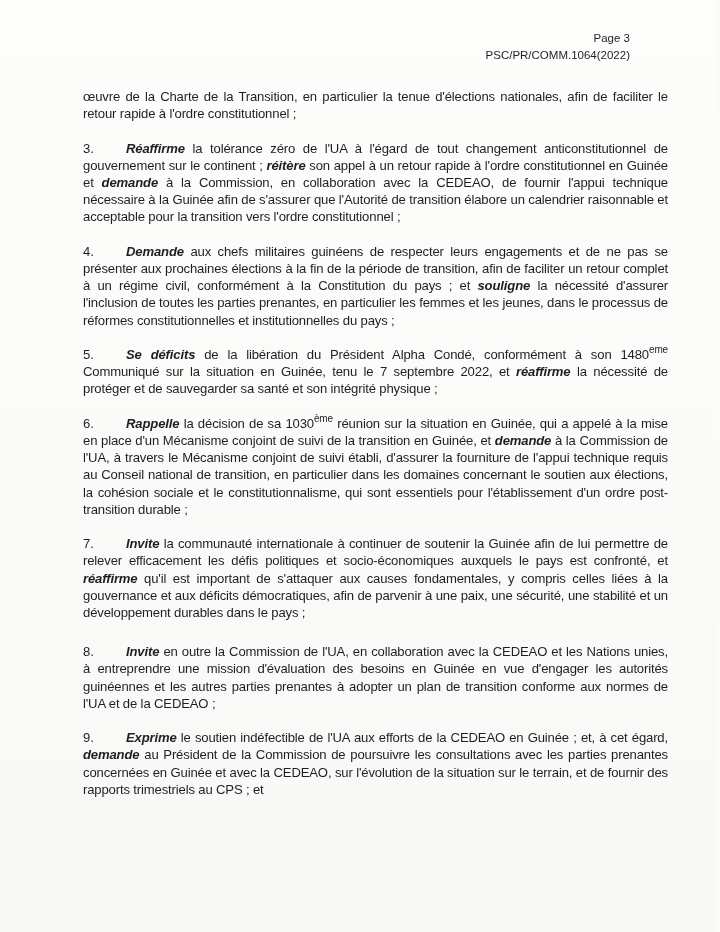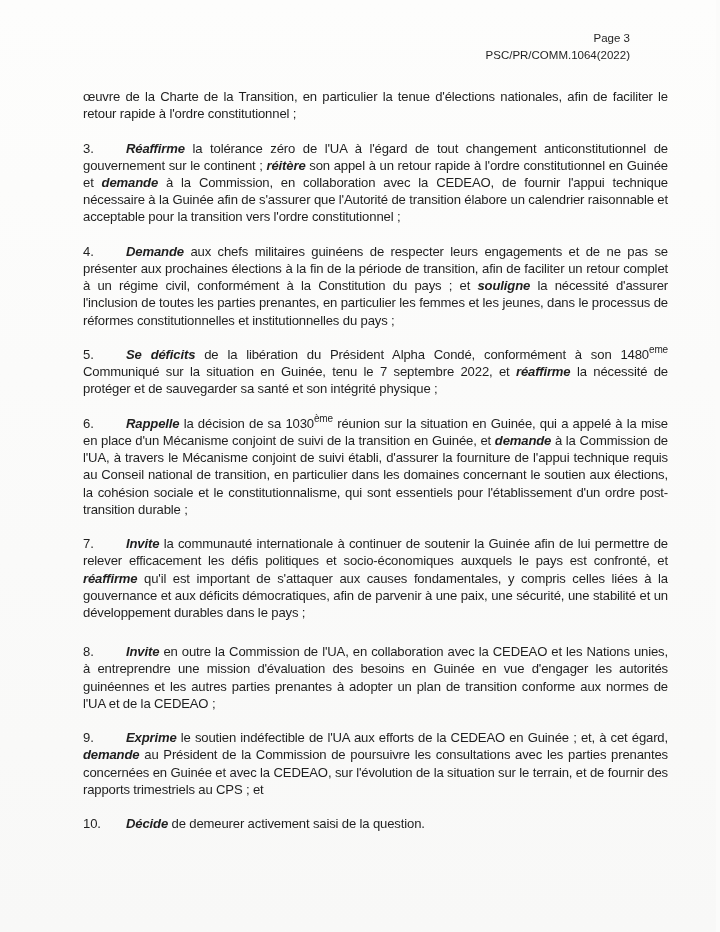--- a/index.html
+++ b/index.html
@@ -31,15 +31,14 @@
   </div>
   <div class="body" id="doc-body">
       <p class="para"><span>œuvre de la Charte de la Transition, en particulier la tenue d'élections nationales, afin de faciliter le retour rapide à l'ordre constitutionnel ;</span></p>
       <p class="para"><span class="num">3.</span><span class="kw">Réaffirme</span><span> la tolérance zéro de l'UA à l'égard de tout changement anticonstitutionnel de gouvernement sur le continent ; </span><span class="kw">réitère</span><span> son appel à un retour rapide à l'ordre constitutionnel en Guinée et </span><span class="kw">demande</span><span> à la Commission, en collaboration avec la CEDEAO, de fournir l'appui technique nécessaire à la Guinée afin de s'assurer que l'Autorité de transition élabore un calendrier raisonnable et acceptable pour la transition vers l'ordre constitutionnel ;</span></p>
       <p class="para"><span class="num">4.</span><span class="kw">Demande</span><span> aux chefs militaires guinéens de respecter leurs engagements et de ne pas se présenter aux prochaines élections à la fin de la période de transition, afin de faciliter un retour complet à un régime civil, conformément à la Constitution du pays ; et </span><span class="kw">souligne</span><span> la nécessité d'assurer l'inclusion de toutes les parties prenantes, en particulier les femmes et les jeunes, dans le processus de réformes constitutionnelles et institutionnelles du pays ;</span></p>
       <p class="para"><span class="num">5.</span><span class="kw">Se déficits</span><span> de la libération du Président Alpha Condé, conformément à son 1480</span><sup>eme</sup><span> Communiqué sur la situation en Guinée, tenu le 7 septembre 2022, et </span><span class="kw">réaffirme</span><span> la nécessité de protéger et de sauvegarder sa santé et son intégrité physique ;</span></p>
       <p class="para"><span class="num">6.</span><span class="kw">Rappelle</span><span> la décision de sa 1030</span><sup>ème</sup><span> réunion sur la situation en Guinée, qui a appelé à la mise en place d'un Mécanisme conjoint de suivi de la transition en Guinée, et </span><span class="kw">demande</span><span> à la Commission de l'UA, à travers le Mécanisme conjoint de suivi établi, d'assurer la fourniture de l'appui technique requis au Conseil national de transition, en particulier dans les domaines concernant le soutien aux élections, la cohésion sociale et le constitutionnalisme, qui sont essentiels pour l'établissement d'un ordre post-transition durable ;</span></p>
       <p class="para extra"><span class="num">7.</span><span class="kw">Invite</span><span> la communauté internationale à continuer de soutenir la Guinée afin de lui permettre de relever efficacement les défis politiques et socio-économiques auxquels le pays est confronté, et </span><span class="kw">réaffirme</span><span> qu'il est important de s'attaquer aux causes fondamentales, y compris celles liées à la gouvernance et aux déficits démocratiques, afin de parvenir à une paix, une sécurité, une stabilité et un développement durables dans le pays ;</span></p>
       <p class="para"><span class="num">8.</span><span class="kw">Invite</span><span> en outre la Commission de l'UA, en collaboration avec la CEDEAO et les Nations unies, à entreprendre une mission d'évaluation des besoins en Guinée en vue d'engager les autorités guinéennes et les autres parties prenantes à adopter un plan de transition conforme aux normes de l'UA et de la CEDEAO ;</span></p>
       <p class="para"><span class="num">9.</span><span class="kw">Exprime</span><span> le soutien indéfectible de l'UA aux efforts de la CEDEAO en Guinée ; et, à cet égard, </span><span class="kw">demande</span><span> au Président de la Commission de poursuivre les consultations avec les parties prenantes concernées en Guinée et avec la CEDEAO, sur l'évolution de la situation sur le terrain, et de fournir des rapports trimestriels au CPS ; et</span></p>
-      <p class="para"><span class="num">10.</span><span class="kw">Décide</span><span> de demeurer activement saisi de la question.</span></p>
     </div>
 </div>
 
 </body></html>

